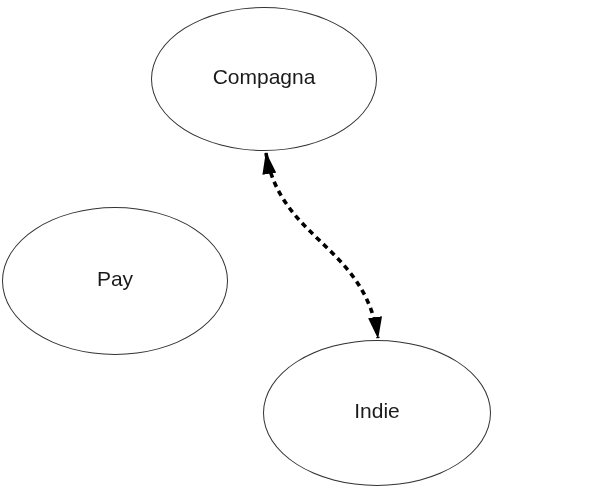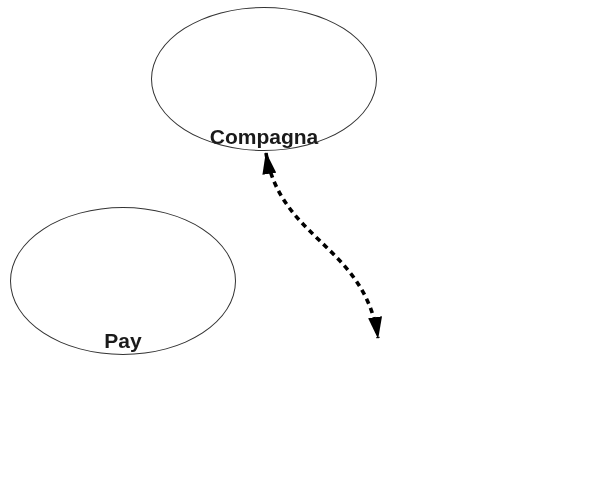--- a/index.html
+++ b/index.html
@@ -29,23 +29,22 @@
     stroke-width: 3.6;
     stroke-dasharray: 5.5 4.5;
   }
   .node {
     position: absolute;
     box-sizing: border-box;
     border: 1.2px solid #333333;
     border-radius: 50%;
     background: #ffffff;
     display: flex;
-    align-items: flex-end;
+    align-items: center;
     justify-content: center;
-    font-weight: bold;
   }
   .node-label {
     color: #1a1a1a;
     font-size: 21px;
     line-height: 1;
     white-space: nowrap;
     transform: translateY(-3px);
   }
 </style>
 </head>
@@ -63,18 +62,21 @@
       </marker>
     </defs>
     <path class="edge-path" marker-start="url(#arrowhead-rev)" marker-end="url(#arrowhead-fwd)" d="M 266 153 C 280 240, 365 245, 378 338"></path>
   </svg>
 
   <div class="node" style="left: 151px; top: 7px; width: 226px; height: 144px;">
     <span class="node-label">Compagna</span>
   </div>
 
 
-  <div class="node" style="left: 10px; top: 207px; width: 226px; height: 148px;">
+  <div class="node" style="left: 2px; top: 207px; width: 226px; height: 148px;">
     <span class="node-label">Pay</span>
   </div>
 
+  <div class="node" style="left: 263px; top: 340px; width: 228px; height: 146px;">
+    <span class="node-label">Indie</span>
+  </div>
 
 </div>
 
 </body></html>

